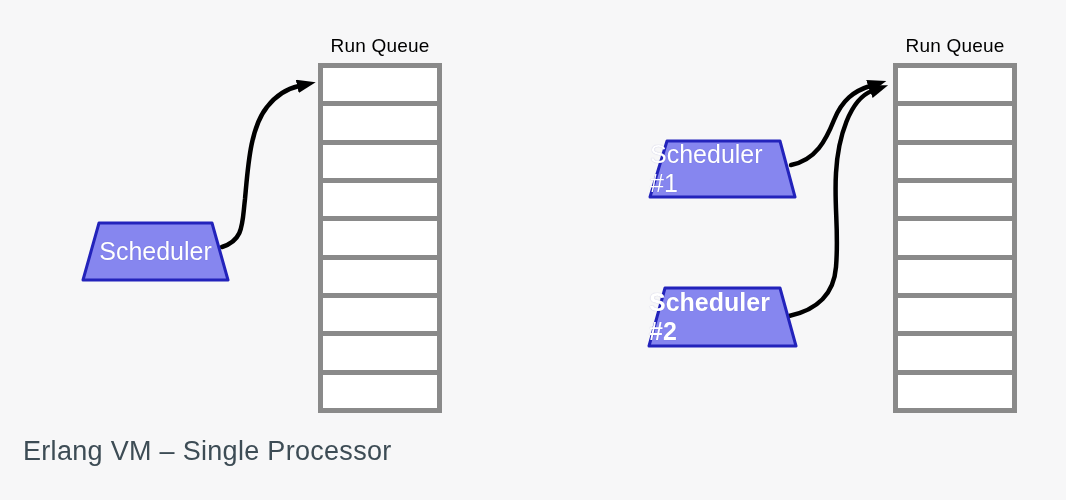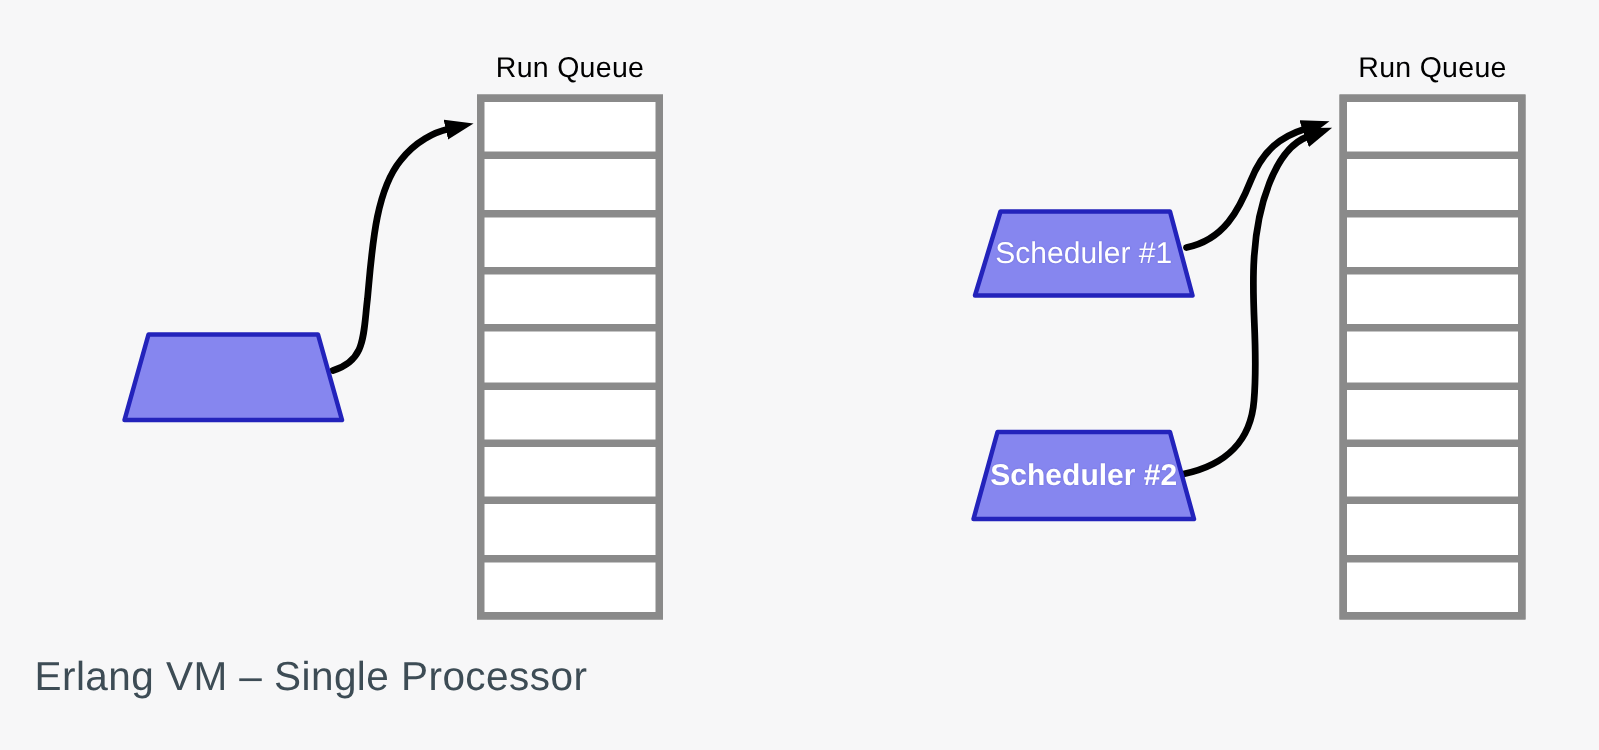--- a/index.html
+++ b/index.html
@@ -68,24 +68,23 @@
     color: var(--label-text);
     z-index: 3;
     letter-spacing: 0.2px;
   }
   .sched-label {
     position: absolute;
     display: flex;
     align-items: center;
     justify-content: center;
     color: var(--scheduler-text);
-    font-size: 20px;
+    font-size: 25px;
     z-index: 3;
     text-shadow: 0 0 1px rgba(40,40,150,0.35);
-    text-align: right;
   }
   .caption {
     position: absolute;
     top: 436px;
     text-align: left;
     font-size: 27px;
     font-weight: 400;
     color: var(--caption-text);
     z-index: 3;
     letter-spacing: 0.3px;
@@ -121,20 +120,21 @@
       <div class="cell"></div>
       <div class="cell"></div>
       <div class="cell"></div>
       <div class="cell"></div>
       <div class="cell"></div>
       <div class="cell"></div>
       <div class="cell"></div>
       <div class="cell"></div>
     </div>
 
+  <div class="sched-label" style="left:83px; top:223px; width:145px; height:57px;">Scheduler</div>
 
   <div class="caption" style="left:23px; width:480px;">Erlang VM – Single Processor</div>
 
   <div class="queue-label" style="left:893px;">Run Queue</div>
 
   <div class="queue" style="left:893px;">
       <div class="cell"></div>
       <div class="cell"></div>
       <div class="cell"></div>
       <div class="cell"></div>

